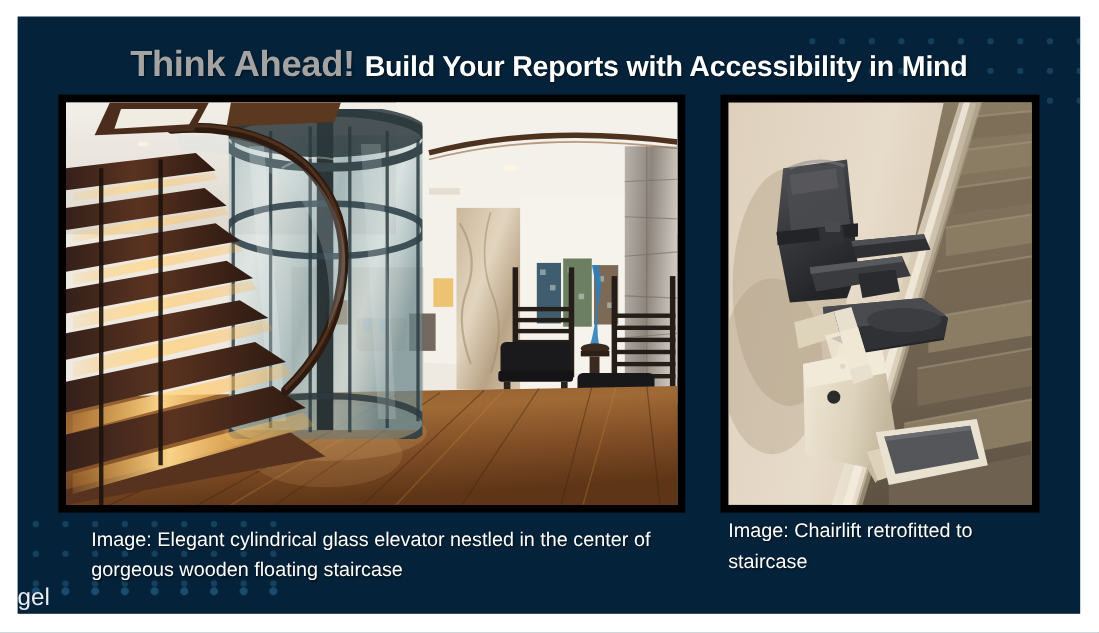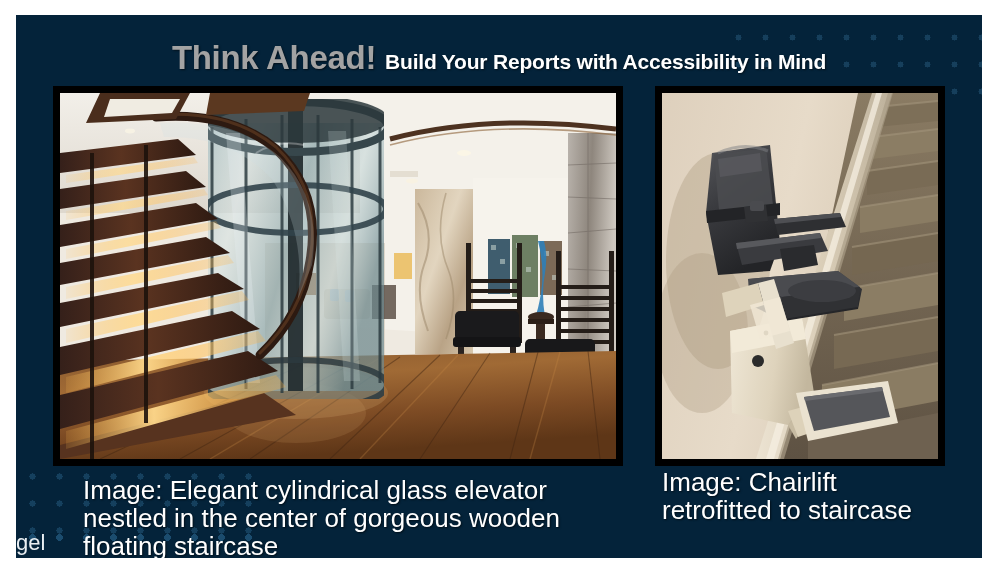--- a/index.html
+++ b/index.html
@@ -72,21 +72,21 @@
     line-height: 1;
   }
   #title-main {
     font-size: 33px;
     font-weight: bold;
     color: #a3a3a3;
     letter-spacing: -0.3px;
     text-shadow: 1px 1px 2px rgba(0,0,0,0.55);
   }
   #title-sub {
-    font-size: 21px;
+    font-size: 26px;
     font-weight: bold;
     color: #ffffff;
     letter-spacing: -0.2px;
     margin-left: 9px;
     text-shadow: 1px 1px 2px rgba(0,0,0,0.55);
   }
 
   
   .photo-frame {
     position: absolute;
@@ -113,21 +113,21 @@
     height: 100%;
     overflow: hidden;
     background: #2a2018;
   }
   .photo-inner svg { display: block; width: 100%; height: 100%; }
 
   
   .caption {
     position: absolute;
     color: #ffffff;
-    font-size: 26px;
+    font-size: 18px;
     line-height: 28px;
     text-shadow: 1px 1px 2px rgba(0,0,0,0.6);
     white-space: pre-line;
   }
   #caption-left {
     left: 67px;
     top: 461px;
     width: 545px;
   }
   #caption-right {

